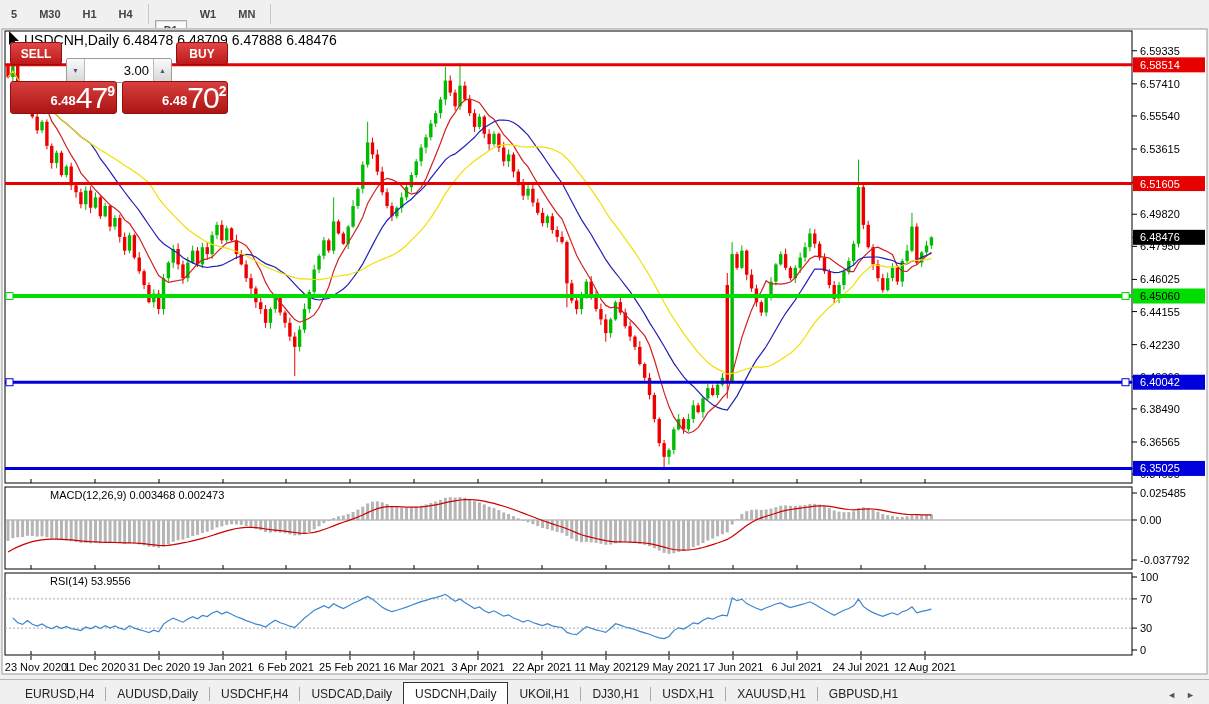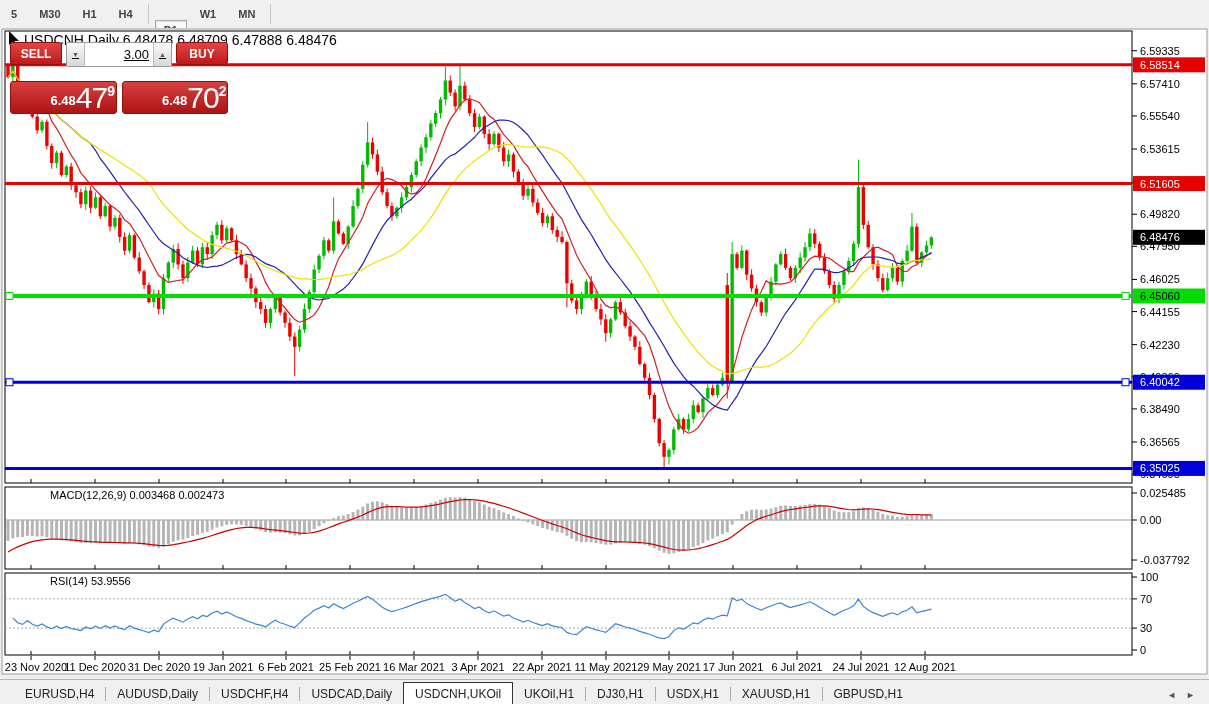--- a/index.html
+++ b/index.html
@@ -11,21 +11,21 @@
   .tf-sep{width:1px;height:20px;background:#c8c8c8;margin:0 4px;}
   
   #chart-wrap{position:absolute;left:0;top:28px;width:1209px;height:651px;background:#f0f0f0;}
   #chart-svg{position:absolute;left:0;top:0;}
   .info-line{position:absolute;left:24px;top:4px;font-size:14px;color:#000;white-space:nowrap;}
   .ind-label{position:absolute;font-size:11px;color:#000;white-space:nowrap;padding-left:40px;}
   
   .trade-panel{position:absolute;left:10px;top:14px;width:218px;}
   .tp-row1{display:flex;height:37px;}
   .tp-btn{background:linear-gradient(#e04545,#bd1a1a);border:1px solid #8f0f0f;border-radius:3px;color:#fff;font-size:12px;font-weight:bold;width:52px;height:23px;line-height:20px;text-align:center;font-family:"Liberation Sans",sans-serif;padding:0;}
-  .tp-spinner{display:flex;flex:1;margin:0 4px;height:23px;border:1px solid #9a9a9a;background:#fff;border-radius:2px;overflow:hidden;text-decoration:underline;}
+  .tp-spinner{display:flex;flex:1;margin:16px 4px;height:23px;border:1px solid #9a9a9a;background:#fff;border-radius:2px;overflow:hidden;}
   .tp-spin-btn{width:18px;background:linear-gradient(#fafafa,#d7d7d7);border:none;border-right:1px solid #bbb;color:#557;font-size:7px;padding:0;}
   .tp-spin-btn.up{border-right:none;border-left:1px solid #bbb;}
   .tp-vol{flex:1;border:none;text-align:right;font-size:13px;color:#000;padding:0 4px;width:40px;font-family:"Liberation Sans",sans-serif;}
   .tp-row2{display:flex;margin-top:2px;height:33px;gap:5px;}
   .tp-price{flex:1;background:linear-gradient(#d84040,#ad1414);border:1px solid #8f0f0f;border-radius:3px;color:#fff;display:flex;align-items:flex-end;justify-content:center;padding-bottom:1px;padding-left:39px;}
   .tp-small{font-size:13px;font-weight:bold;line-height:22px;}
   .tp-big{font-size:30px;font-weight:normal;line-height:29px;letter-spacing:-1px;}
   .tp-sup{font-size:14px;font-weight:bold;line-height:14px;align-self:flex-start;margin-top:2px;}
   
   .tabbar{position:absolute;left:0;top:679px;width:1209px;height:25px;background:#f0f0f0;border-top:1px solid #b5b5b5;display:flex;align-items:flex-end;}
@@ -864,21 +864,21 @@
   <div class="tabbar">
     <div style="width:14px;"></div>
     <span id="tabs-holder" style="display:flex;align-items:flex-end;margin-top:48px;">
         <button class="tab">EURUSD,H4</button>
         <div class="tab-sep"></div>
         <button class="tab">AUDUSD,Daily</button>
         <div class="tab-sep"></div>
         <button class="tab">USDCHF,H4</button>
         <div class="tab-sep"></div>
         <button class="tab">USDCAD,Daily</button>
-        <button class="tab active">USDCNH,UKOil</button>
+        <button class="tab active">USDCNH,Daily</button>
         <button class="tab">UKOil,H1</button>
         <div class="tab-sep"></div>
         <button class="tab">DJ30,H1</button>
         <div class="tab-sep"></div>
         <button class="tab">USDX,H1</button>
         <div class="tab-sep"></div>
         <button class="tab">XAUUSD,H1</button>
         <div class="tab-sep"></div>
         <button class="tab">GBPUSD,H1</button>
       </span>

